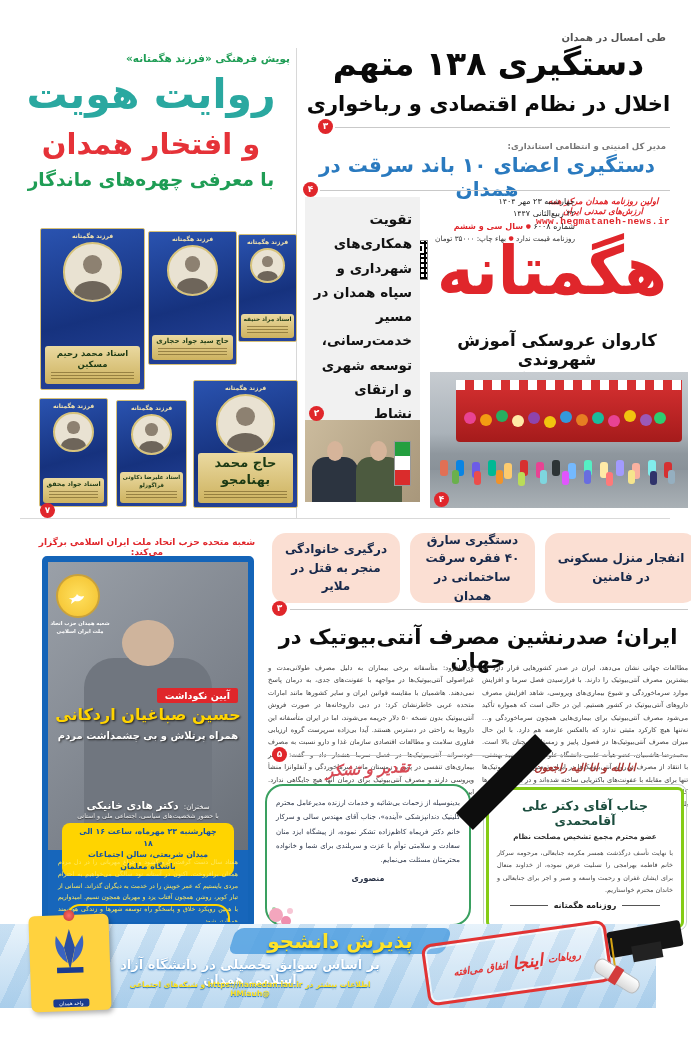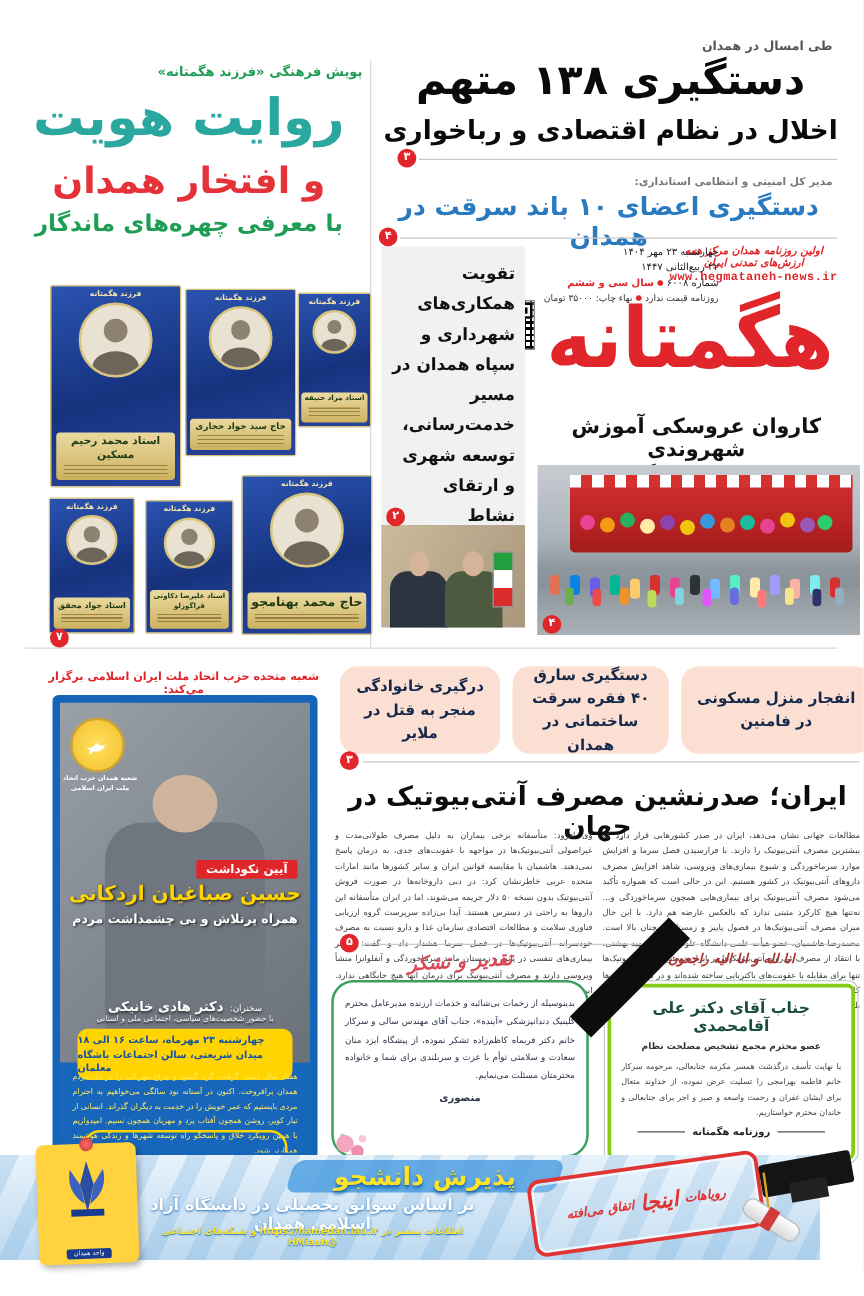--- a/index.html
+++ b/index.html
@@ -42,21 +42,21 @@
   .avatar::after{content:"";position:absolute;bottom:-12%;left:16%;width:68%;height:45%;border-radius:50% 50% 0 0;background:#6e655a;}
   .plate{position:absolute;left:4%;right:4%;bottom:3%;background:linear-gradient(#ead9a0,#cdb25f);
          border-radius:3px;padding:2px 2px 3px;}
   .plate .nm{font-size:7px;font-weight:bold;color:#1d3a14;text-align:center;line-height:1.3;}
   .finelines{height:9px;margin:2px 4px 0;background:repeating-linear-gradient(180deg,rgba(90,70,20,.5) 0 1px,transparent 1px 3px);}
   .c1{left:40px;top:228px;width:103px;height:160px;}  .c1 .nm{font-size:8.5px;}
   .c2{left:148px;top:231px;width:87px;height:132px;}
   .c3{left:238px;top:234px;width:57px;height:106px;}  .c3 .nm{font-size:5.8px;}
   .c4{left:39px;top:398px;width:67px;height:107px;}   .c4 .nm{font-size:6.4px;}
   .c5{left:116px;top:400px;width:69px;height:105px;}  .c5 .nm{font-size:5.6px;}
-  .c6{left:193px;top:380px;width:103px;height:126px;} .c6 .nm{font-size:10px;}
+  .c6{left:193px;top:380px;width:103px;height:126px;} .c6 .nm{font-size:13px;}
   .b7{left:40px;top:503px;}
 
   
   .mast-tag{top:196px;right:18px;width:140px;text-align:center;color:#e0262b;}
   .mast-tag .script{font-size:8.5px;font-style:italic;font-weight:bold;display:block;}
   .mast-tag .url{font-size:9.5px;font-weight:bold;letter-spacing:.4px;display:block;direction:ltr;font-family:Liberation Mono, monospace;}
   .mast-info{top:196px;right:116px;width:172px;font-size:8px;line-height:1.55;color:#222;text-align:right;}
   .mast-info .red{color:#e0262b;font-weight:bold;}
   .mast-info .dot{color:#e0262b;font-size:6px;vertical-align:1px;}
   .mast-info .sm{font-size:7.3px;color:#333;}
@@ -130,22 +130,22 @@
   .ev-party{position:absolute;left:0;top:58px;width:64px;font-size:5.2px;color:#fff;text-align:center;line-height:1.5;font-weight:bold;}
   .ev-type{position:absolute;right:10px;top:126px;background:#e0262b;color:#fff;font-size:9.5px;font-weight:bold;
            padding:2px 8px;border-radius:2px;}
   .ev-name{position:absolute;top:143px;left:0;right:0;text-align:center;font-size:16px;font-weight:bold;color:#ffd400;
            text-shadow:1px 1px 2px #222;}
   .ev-sub{position:absolute;top:168px;left:0;right:0;text-align:center;font-size:10px;font-weight:bold;color:#fff;
           text-shadow:1px 1px 2px #222;}
   .ev-spk{position:absolute;top:232px;left:0;right:0;text-align:center;color:#fff;text-shadow:0 1px 2px #333;}
   .ev-spk .lbl{font-size:7px;} .ev-spk .nm{font-size:10.5px;font-weight:bold;}
   .ev-att{position:absolute;top:250px;left:0;right:0;text-align:center;font-size:6.3px;color:#f2f2f2;text-shadow:0 1px 1px #333;}
-  .ev-when{position:absolute;top:261px;left:14px;right:14px;background:#ffd400;border-radius:8px;padding:3px 0;
-           color:#1452a3;font-size:7.8px;font-weight:bold;text-align:left;line-height:1.5;}
+  .ev-when{position:absolute;top:261px;left:14px;right:14px;background:#ffd400;border-radius:8px;padding:3px 12px;
+           color:#1452a3;font-size:7.8px;font-weight:bold;text-align:center;line-height:1.5;}
   .ev-body{position:absolute;top:294px;left:10px;right:10px;color:#ffe95e;font-size:6.2px;line-height:1.9;text-align:justify;}
   .ev-next{position:absolute;bottom:-22px;left:18px;right:18px;height:36px;border:2px solid #ffd400;border-radius:14px;}
 
   
   .tk{left:262px;top:760px;width:212px;height:170px;}
   .tk-head{position:absolute;top:0;left:0;right:0;text-align:center;font-size:15px;font-weight:bold;font-style:italic;
            color:#d84a55;transform:rotate(-3deg);}
   .tk-box{position:absolute;top:24px;left:3px;right:3px;bottom:4px;border:2px solid #3aa060;border-radius:18px;
           background:#fff;padding:10px 9px 6px;box-sizing:border-box;font-size:7px;line-height:2.05;color:#2a3346;text-align:justify;}
   .tk-sig{font-weight:bold;font-size:8px;text-align:center;margin-top:3px;}

